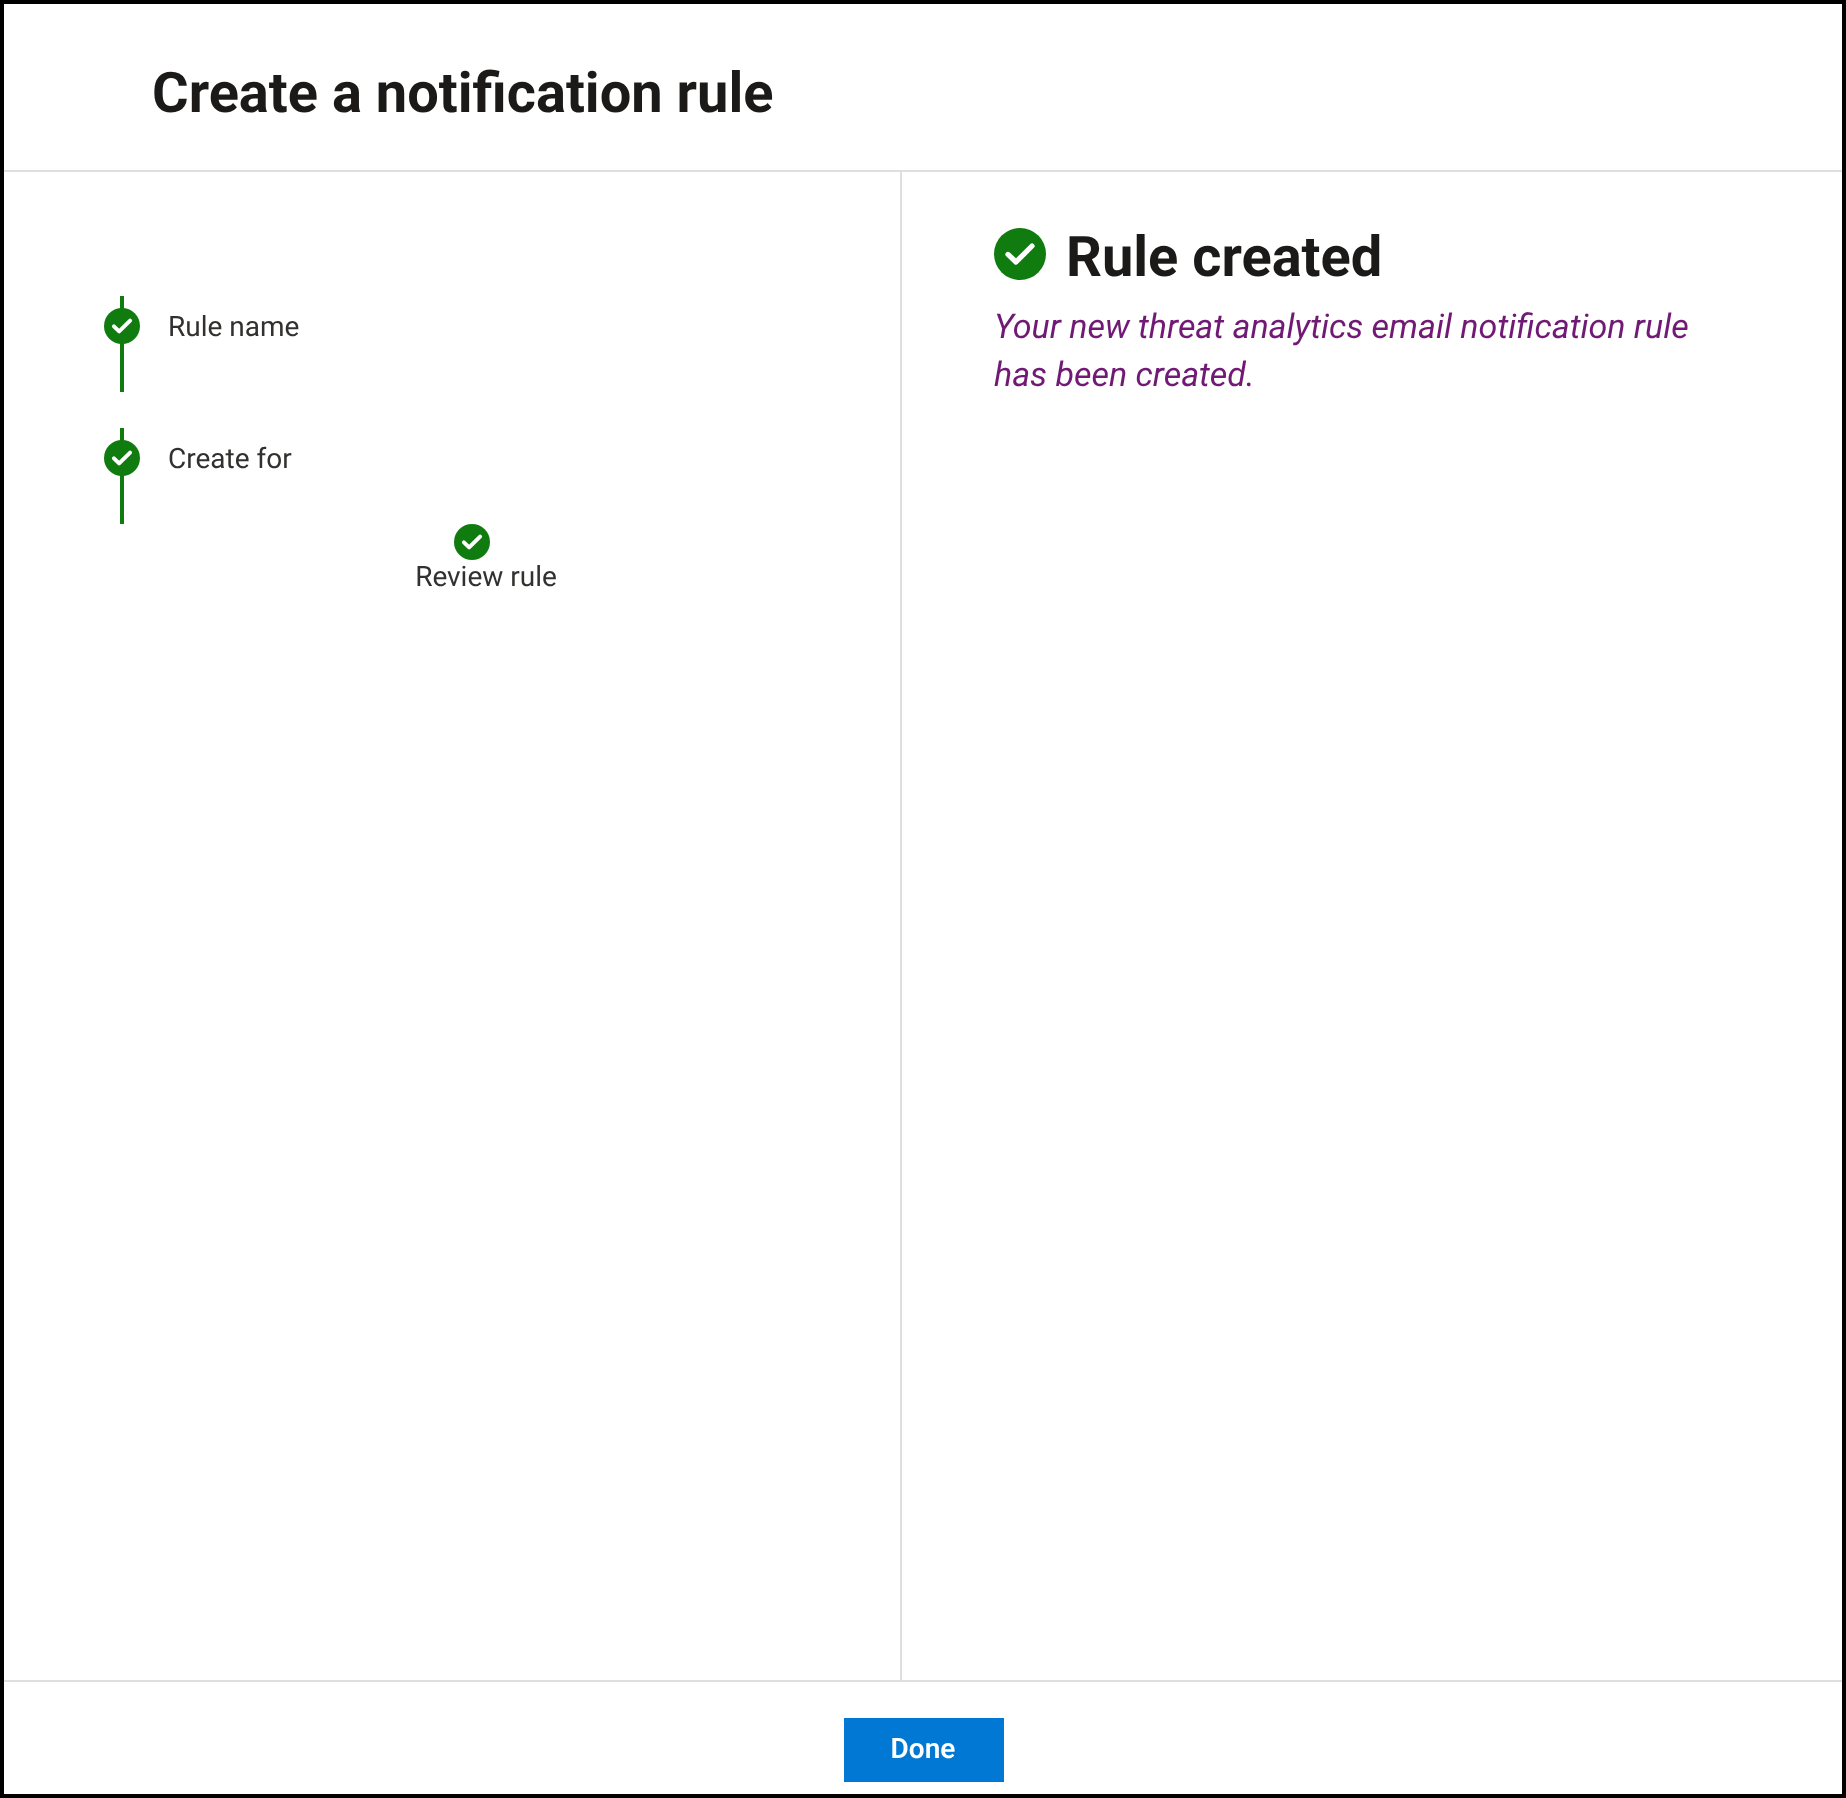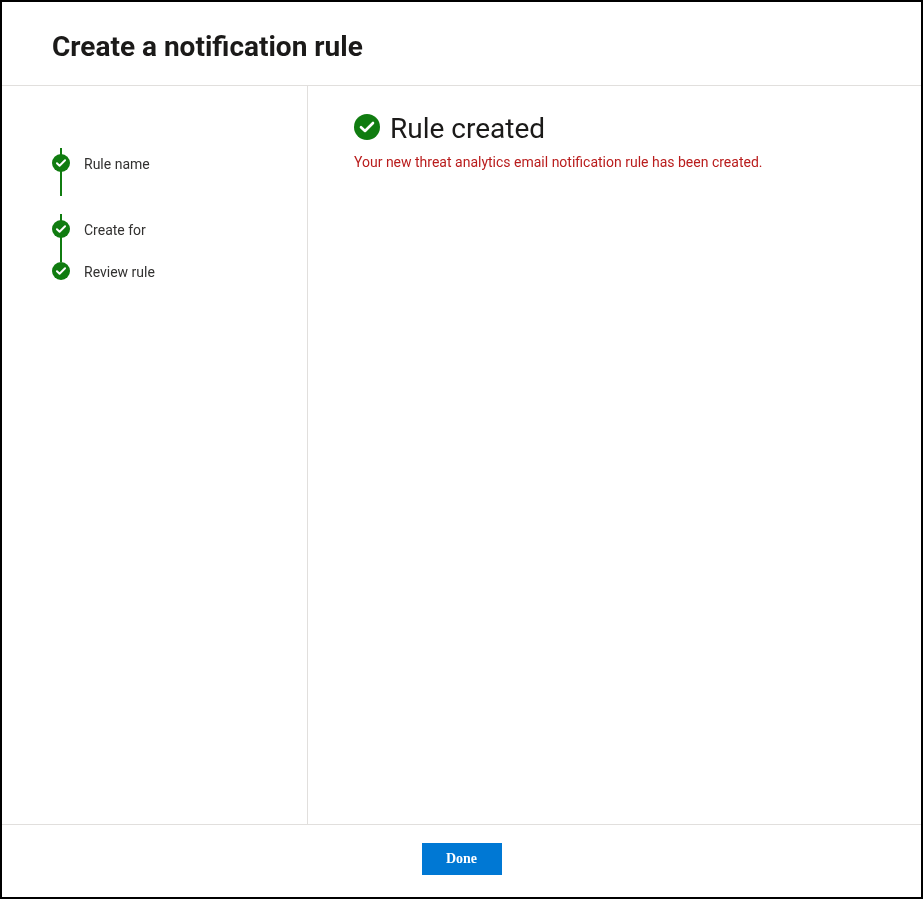--- a/index.html
+++ b/index.html
@@ -17,49 +17,51 @@
     }
     .dialog {
       width: 100%;
       height: 100%;
       border: 2px solid #000000;
       display: flex;
       flex-direction: column;
     }
     .dialog-header {
       padding: 28px 50px 22px 50px;
+      margin-left: 24px;
     }
     .dialog-title {
       font-size: 28px;
       font-weight: 700;
       color: #1b1a19;
     }
     .dialog-body {
       flex: 1;
       display: flex;
       border-top: 1px solid #e1dfdd;
       min-height: 0;
     }
     .sidebar {
-      width: 306px;
+      width: 449px;
       border-right: 1px solid #e1dfdd;
       padding: 44px 30px 30px 50px;
     }
     .step-list {
       list-style: none;
       position: relative;
     }
     .step-item {
       display: flex;
       align-items: center;
       position: relative;
       height: 66px;
     }
     .step-item:last-child {
       height: auto;
+      flex-direction: column;
     }
     .step-icon-wrap {
       width: 18px;
       height: 18px;
       position: relative;
       z-index: 2;
       flex-shrink: 0;
     }
     .step-check-icon {
       display: block;
@@ -92,35 +94,35 @@
       gap: 10px;
       margin-bottom: 8px;
     }
     .success-icon {
       width: 26px;
       height: 26px;
       flex-shrink: 0;
     }
     .success-title {
       font-size: 28px;
-      font-weight: 400;
+      font-weight: 700;
       color: #1b1a19;
       line-height: 1.1;
     }
     .success-desc {
-      font-size: 14px;
-      color: #b91c1c;
+      font-size: 17px;
+      color: #701a75;
       line-height: 1.4;
+      font-style: italic;
     }
     .dialog-footer {
       border-top: 1px solid #e1dfdd;
-      padding: 18px 0 22px 0;
+      padding: 18px 0 6px 0;
       display: flex;
       justify-content: center;
-      font-family: Liberation Serif, serif;
     }
     .primary-btn {
       background: #0078d4;
       color: #ffffff;
       border: none;
       font-size: 14px;
       font-weight: 600;
       padding: 8px 22px;
       cursor: pointer;
       font-family: inherit;

